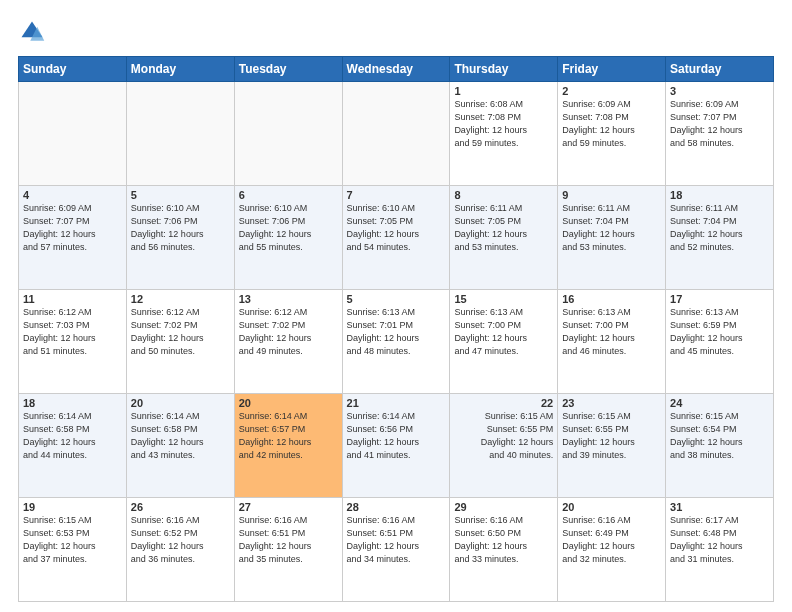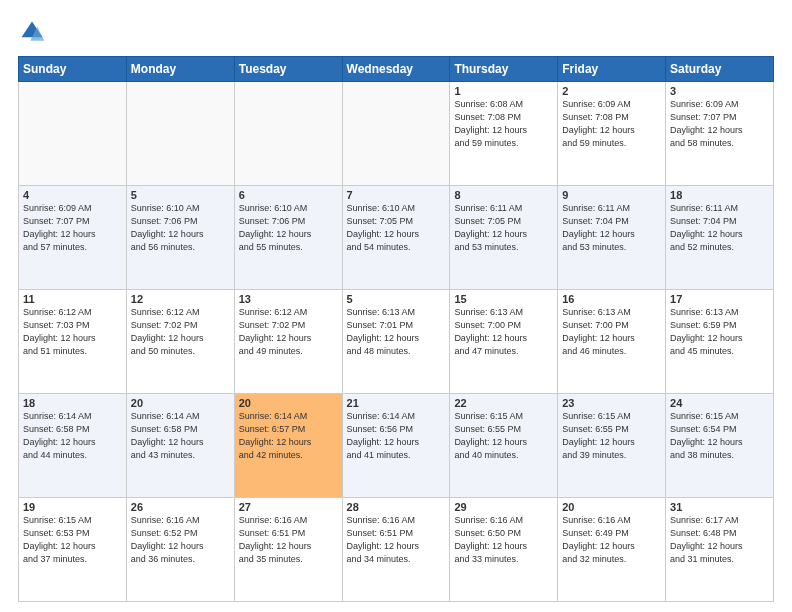--- a/index.html
+++ b/index.html
@@ -288,21 +288,21 @@
 Daylight: 12 hours
 and 42 minutes.</div>
           </td>
           <td style="background: rgb(240, 244, 250);">
             <span class="day-num">21</span>
             <div class="day-info" style="white-space: pre-line;">Sunrise: 6:14 AM
 Sunset: 6:56 PM
 Daylight: 12 hours
 and 41 minutes.</div>
           </td>
-          <td style="background: rgb(240, 244, 250);">
+          <td style="background: rgb(240, 244, 250); text-align: right;">
             <span class="day-num">22</span>
             <div class="day-info" style="white-space: pre-line;">Sunrise: 6:15 AM
 Sunset: 6:55 PM
 Daylight: 12 hours
 and 40 minutes.</div>
           </td>
           <td style="background: rgb(240, 244, 250);">
             <span class="day-num">23</span>
             <div class="day-info" style="white-space: pre-line;">Sunrise: 6:15 AM
 Sunset: 6:55 PM

